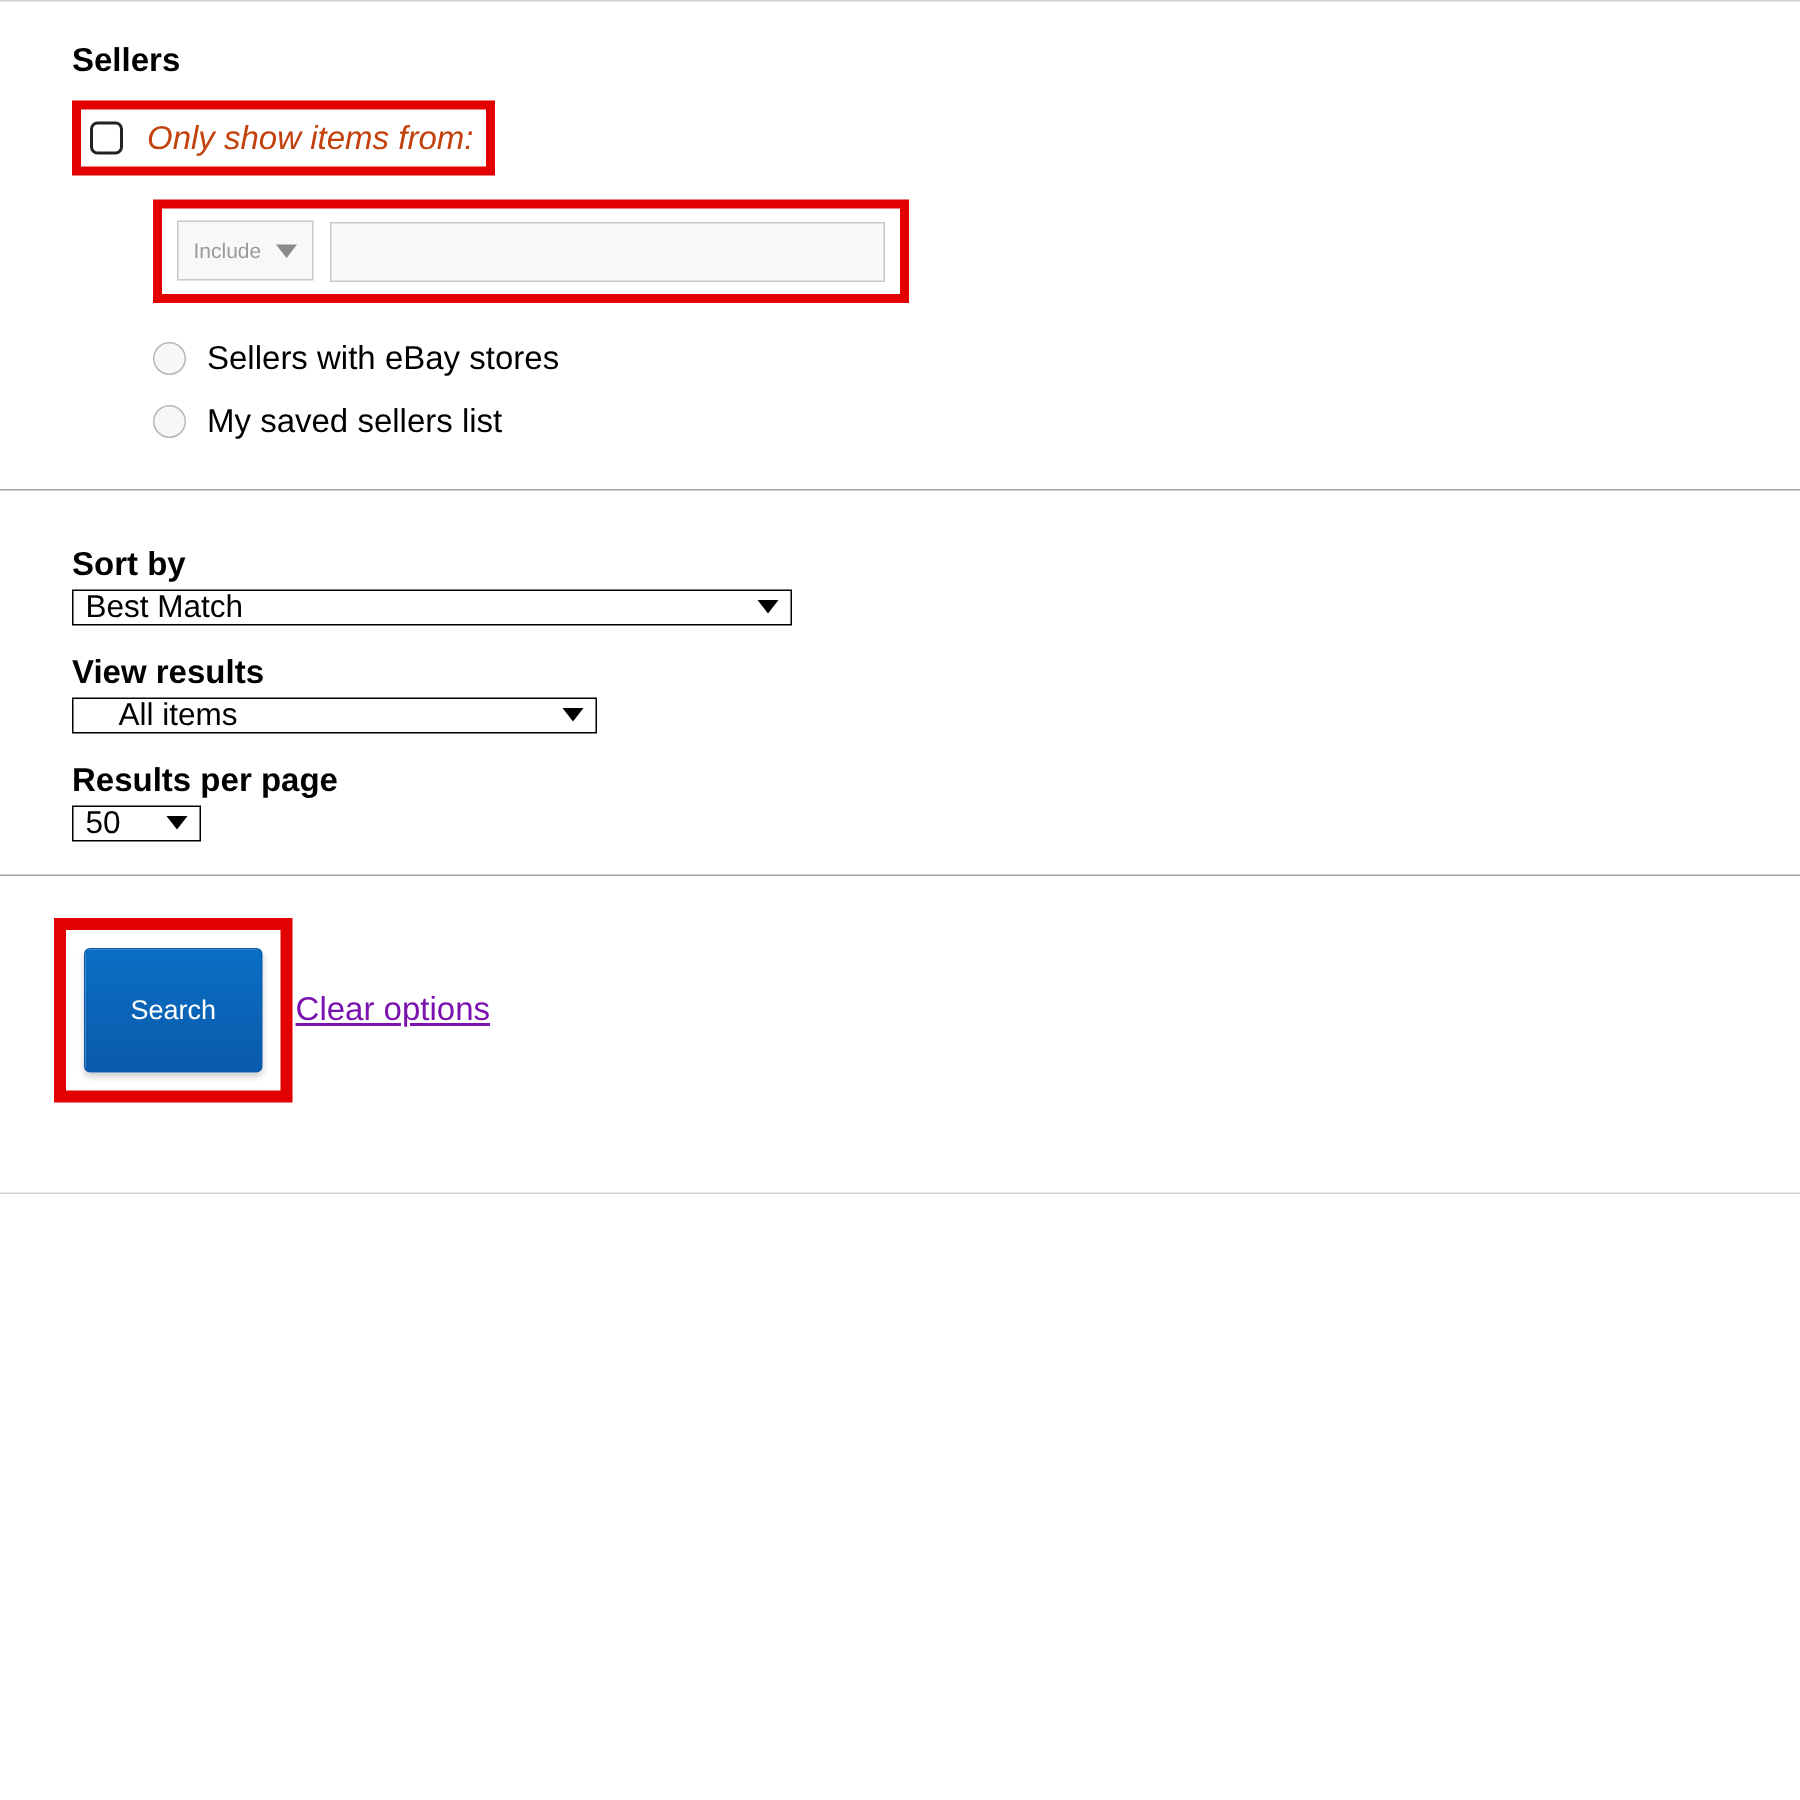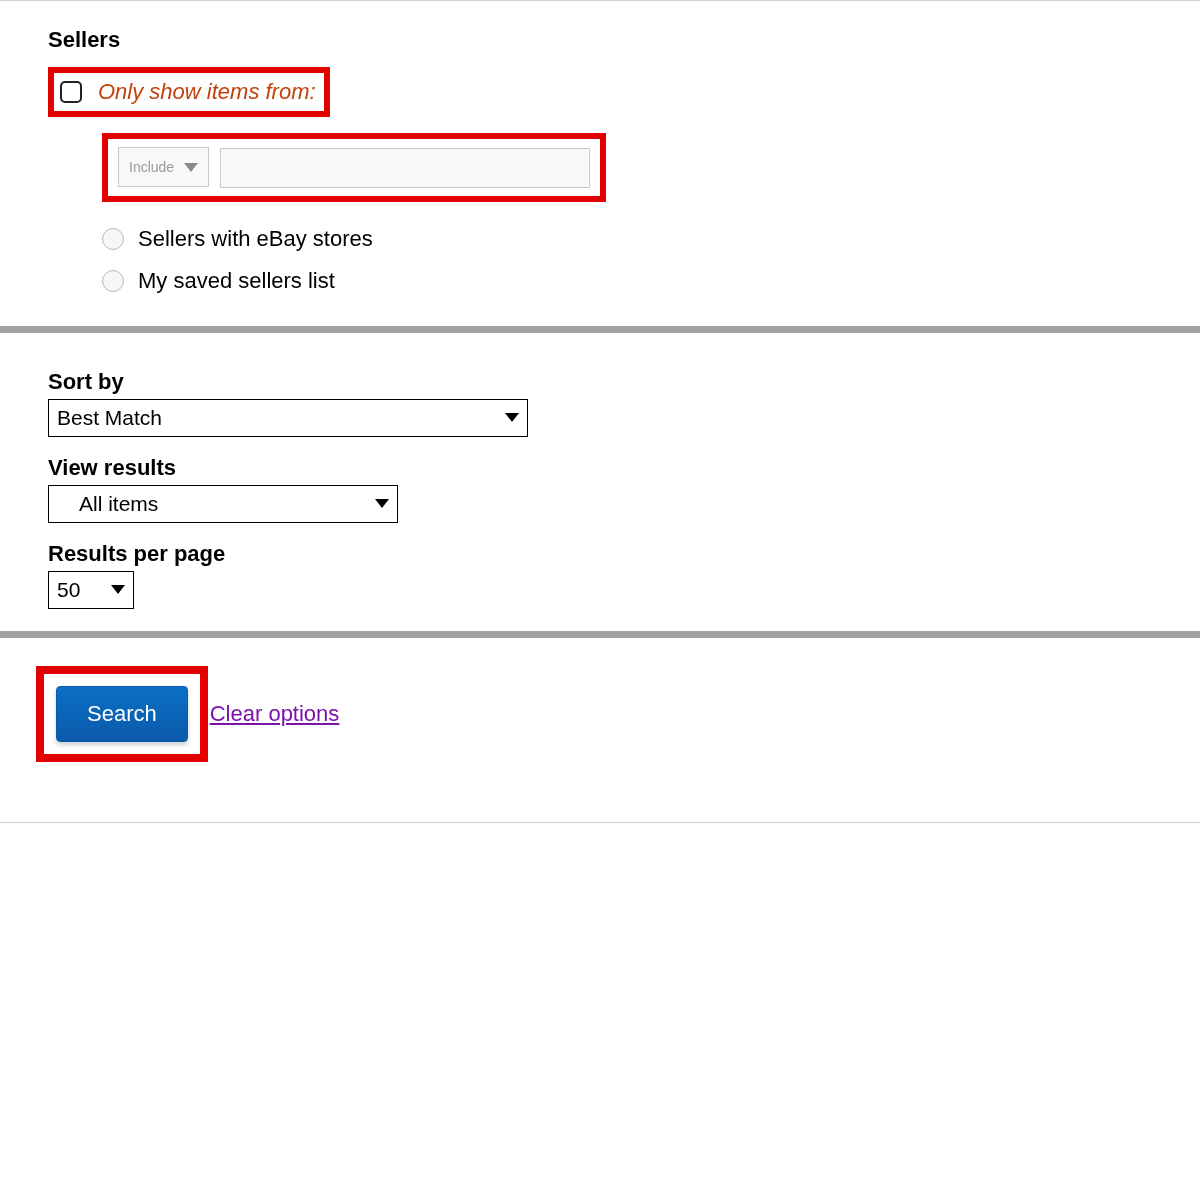--- a/index.html
+++ b/index.html
@@ -5,21 +5,21 @@
   * { box-sizing: border-box; }
   body {
     margin: 0;
     padding: 0;
     font-family: Arial, Helvetica, sans-serif;
     background: #ffffff;
     width: 1200px;
     height: 1200px;
   }
   .panel {
-    border-bottom: 7px solid #a3a3a3;
+    border-bottom: 1px solid #a3a3a3;
     padding: 18px 0 22px 48px;
   }
   .panel.first {
     border-top: 1px solid #cfcfcf;
   }
   .section-title {
     font-size: 22px;
     font-weight: bold;
     color: #000;
     margin: 8px 0 14px 0;
@@ -114,21 +114,21 @@
     margin: 18px 0 4px 0;
   }
   .select-box {
     border: 1px solid #000;
     background: #fff;
     font-size: 21px;
     padding: 6px 8px;
     display: inline-flex;
     align-items: center;
     justify-content: space-between;
-    height: 38px;
+    height: 24px;
   }
   .select-box .sel-text { flex: 1; }
   .select-box .chev { margin-left: 20px; }
   .chev {
     width: 0; height: 0;
     border-left: 7px solid transparent;
     border-right: 7px solid transparent;
     border-top: 9px solid #000;
     display: inline-block;
   }
@@ -147,24 +147,24 @@
     border: 8px solid #e30000;
     display: inline-flex;
     align-items: center;
     justify-content: center;
     padding: 12px;
     margin-right: 6px;
   }
   .btn-search {
     background: linear-gradient(#0a6fc4, #0a5aab);
     color: #fff;
-    font-size: 22px;
+    font-size: 18px;
     border: 1px solid #0a5aab;
     border-radius: 4px;
-    padding: 14px 30px;
+    padding: 30px 30px;
     box-shadow: 0 3px 4px rgba(0,0,0,0.18);
   }
   .link-clear {
     font-size: 22px;
     color: #7a12b0;
     text-decoration: underline;
     margin-left: -4px;
   }
 </style>
 </head>

